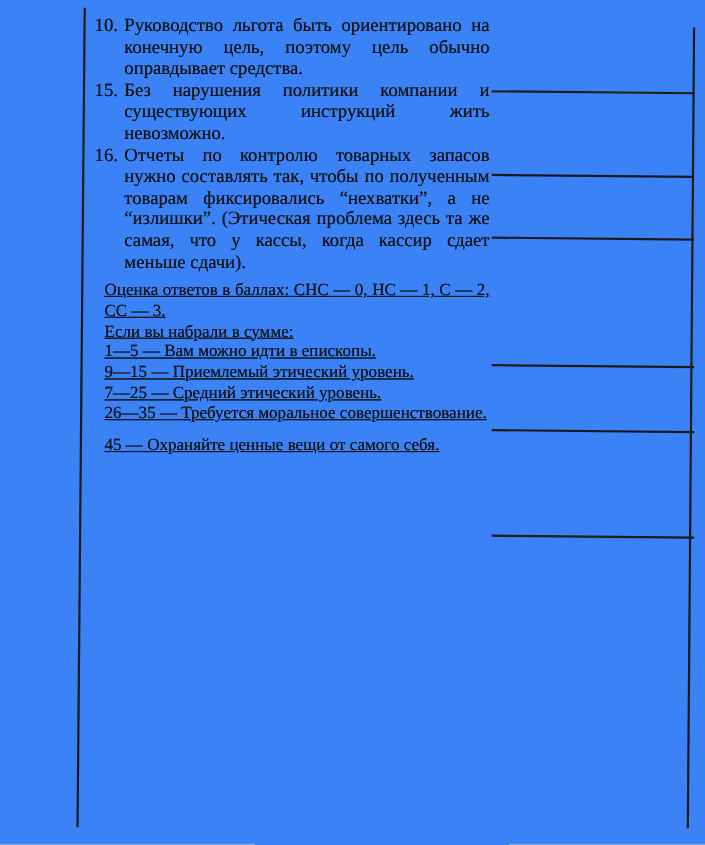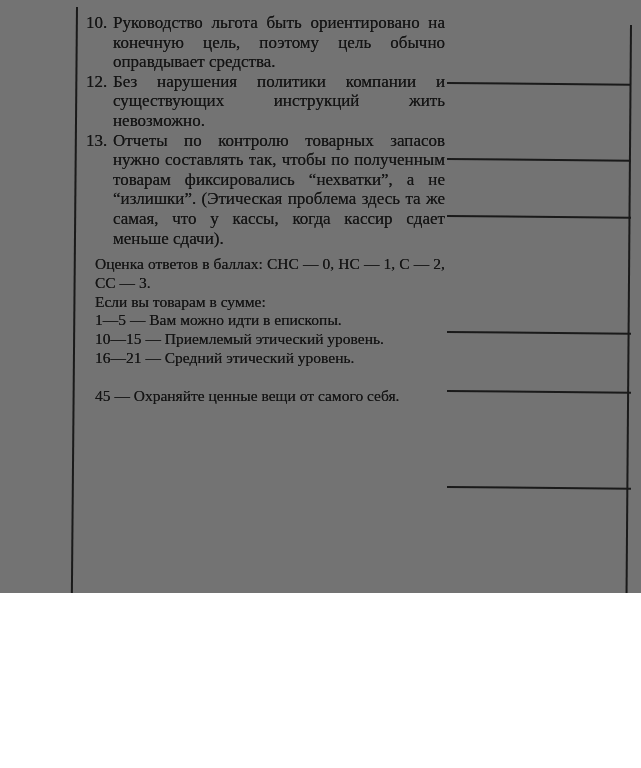--- a/index.html
+++ b/index.html
@@ -3,22 +3,22 @@
 <meta charset="utf-8">
 <style>
   html, body {
     margin: 0;
     padding: 0;
     background: #ffffff;
   }
   .page {
     position: relative;
     width: 641px;
-    height: 593px;
-    background: #737373;
+    height: 768px;
+    background: #3b82f6;
     overflow: hidden;
     font-family: "Liberation Serif", "DejaVu Serif", serif;
     color: #141414;
   }
   
   .rule-v {
     position: absolute;
     width: 2.4px;
     background: #1a1a1a;
   }
@@ -77,23 +77,24 @@
   
   .scoring {
     margin-top: 7px;
     padding-left: 9px;
     font-size: 15.5px;
     line-height: 18.7px;
     text-align: justify;
   }
   .scoring p {
     margin: 0;
+    text-decoration: underline;
   }
   .scoring p.gap-top {
-    margin-top: 20px;
+    margin-top: 10px;
   }
 </style>
 </head>
 <body>
 
 <div class="page">
 
   <div class="rule-v rule-left"></div>
   <div class="rule-v rule-right"></div>
 
@@ -106,35 +107,36 @@
 
   <div class="text-col">
 
     <div class="item">
       <span class="num">10.</span>
       <span>Руководство льгота быть ориентировано на конечную цель, поэтому цель обычно оправдывает средства.</span>
     </div>
 
 
     <div class="item">
-      <span class="num">12.</span>
+      <span class="num">15.</span>
       <span>Без нарушения политики компании и существующих инструкций жить невозможно.</span>
     </div>
 
     <div class="item">
-      <span class="num">13.</span>
+      <span class="num">16.</span>
       <span>Отчеты по контролю товарных запасов нужно составлять так, чтобы по полученным товарам фиксировались “нехватки”, а не “излишки”. (Этическая проблема здесь та же самая, что у кассы, когда кассир сдает меньше сдачи).</span>
     </div>
 
 
 
     <section class="scoring">
       <p>Оценка ответов в баллах: СНС — 0, НС — 1, С — 2, СС — 3.</p>
-      <p>Если вы товарам в сумме:</p>
+      <p>Если вы набрали в сумме:</p>
       <p>1—5 — Вам можно идти в епископы.</p>
-      <p>10—15 — Приемлемый этический уровень.</p>
-      <p>16—21 — Средний этический уровень.</p>
+      <p>9—15 — Приемлемый этический уровень.</p>
+      <p>7—25 — Средний этический уровень.</p>
+      <p>26—35 — Требуется моральное совершенствование.</p>
       <p class="gap-top">45 — Охраняйте ценные вещи от самого себя.</p>
     </section>
 
   </div>
 
 </div>
 
 </body></html>

